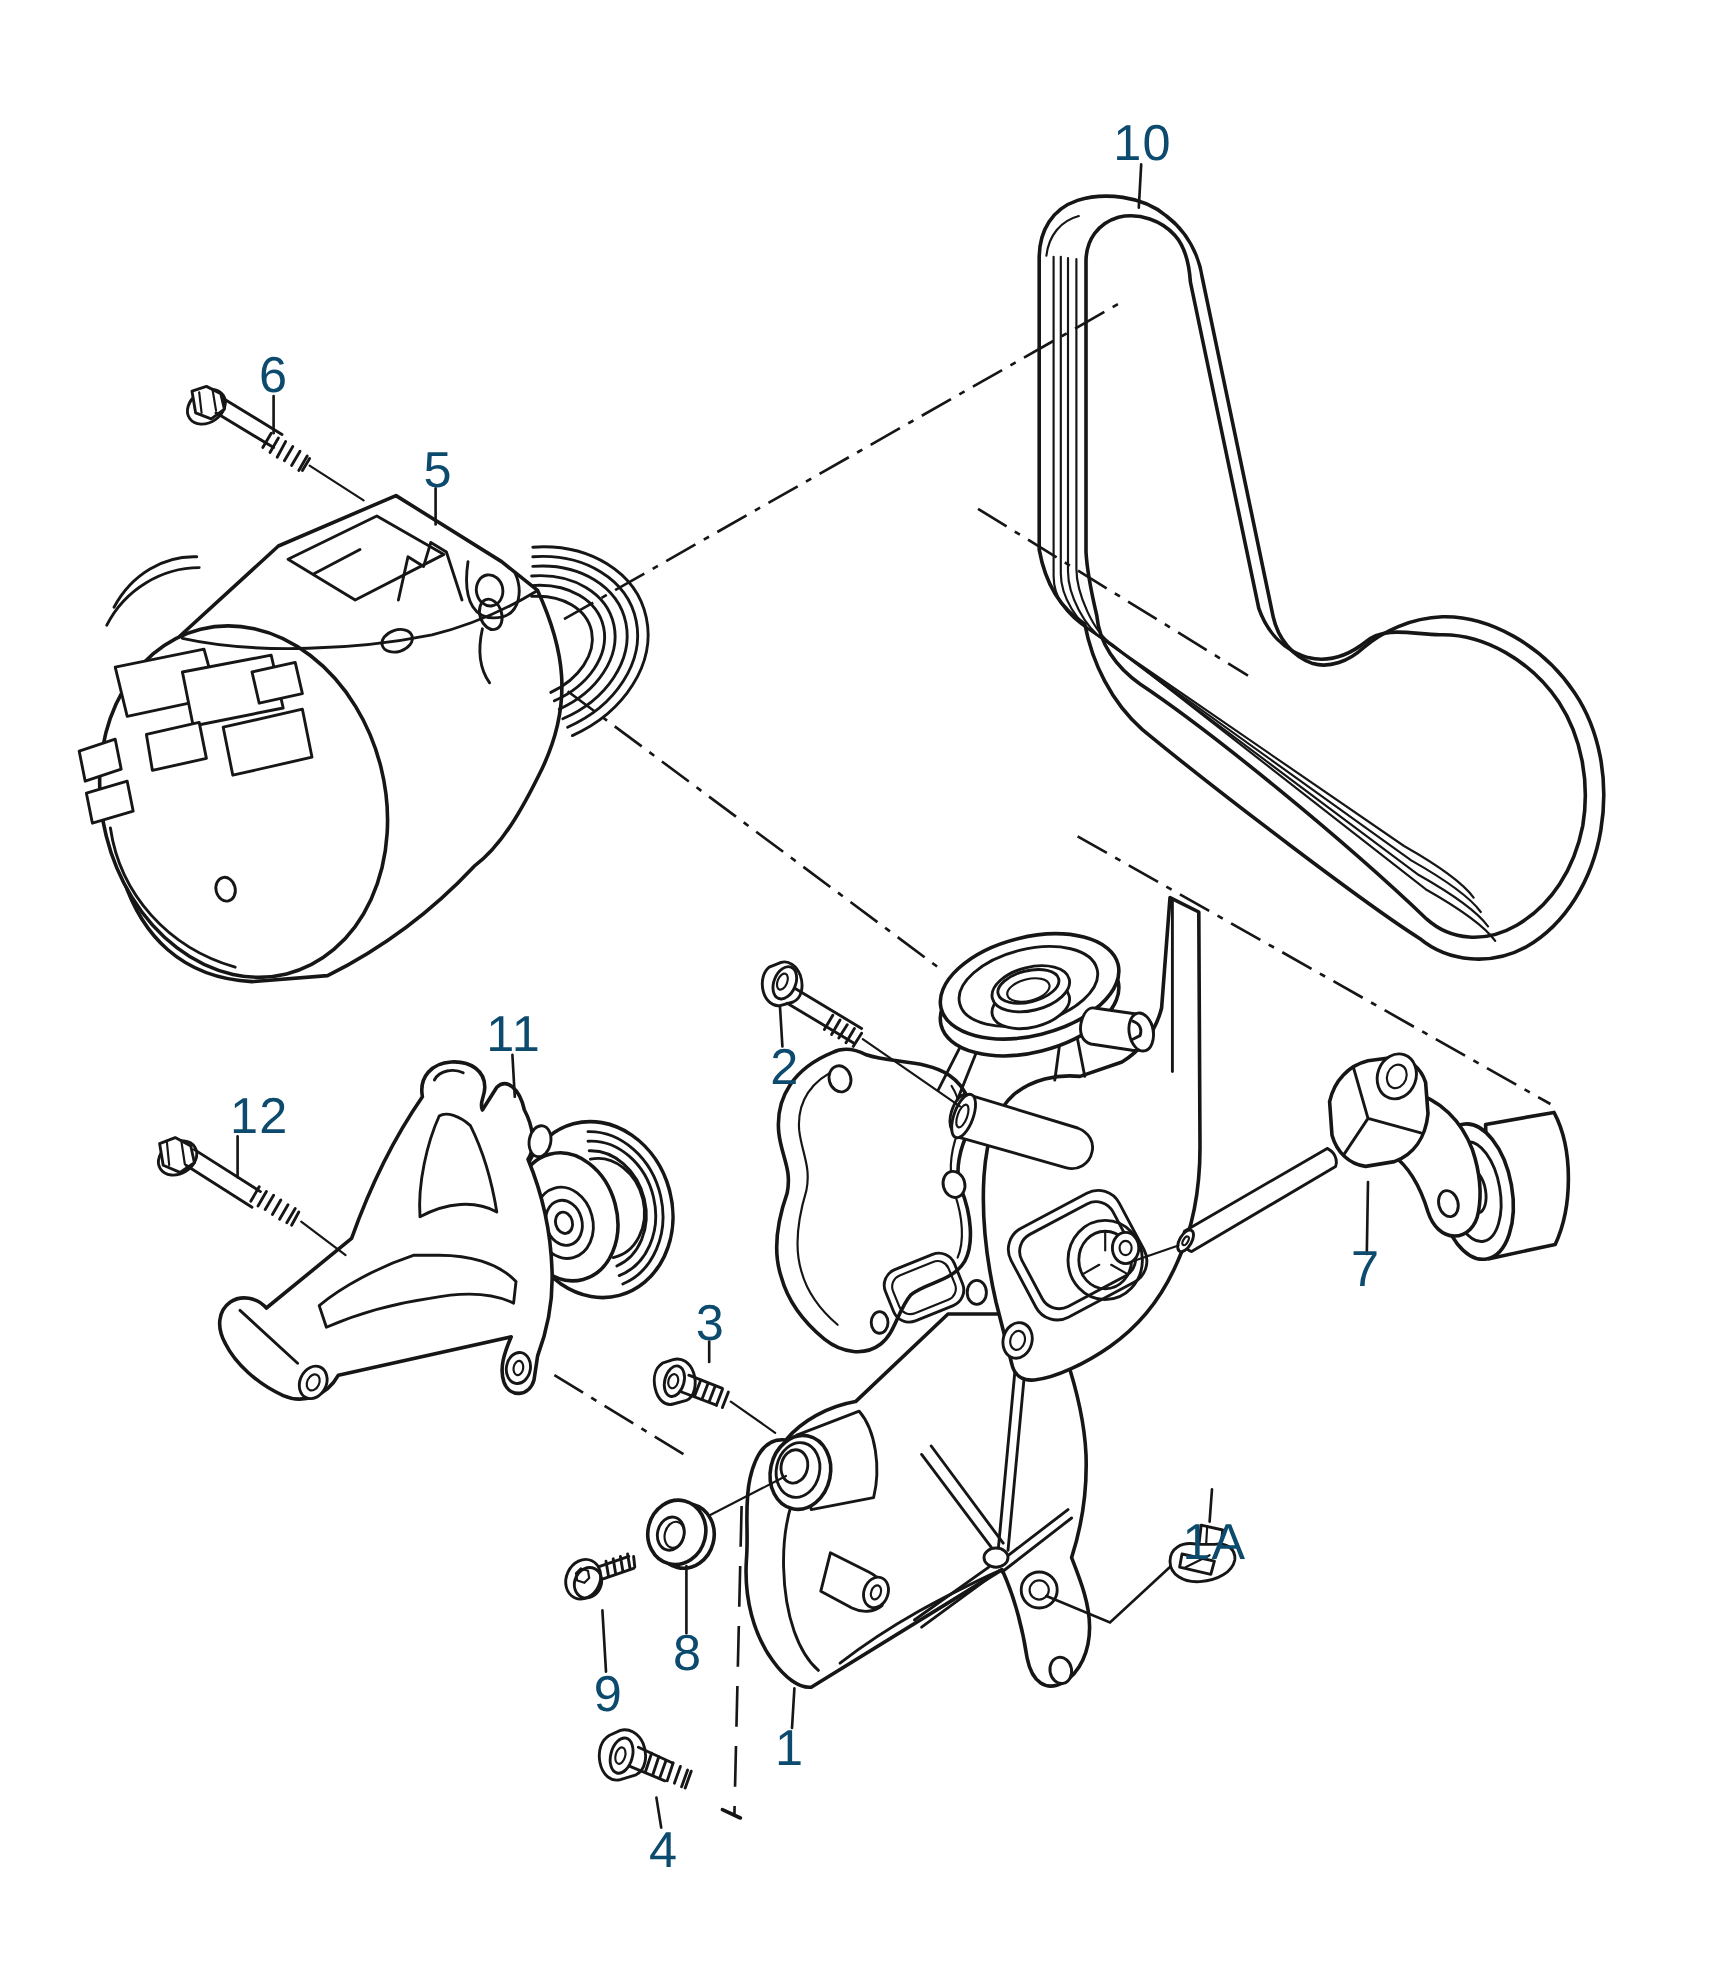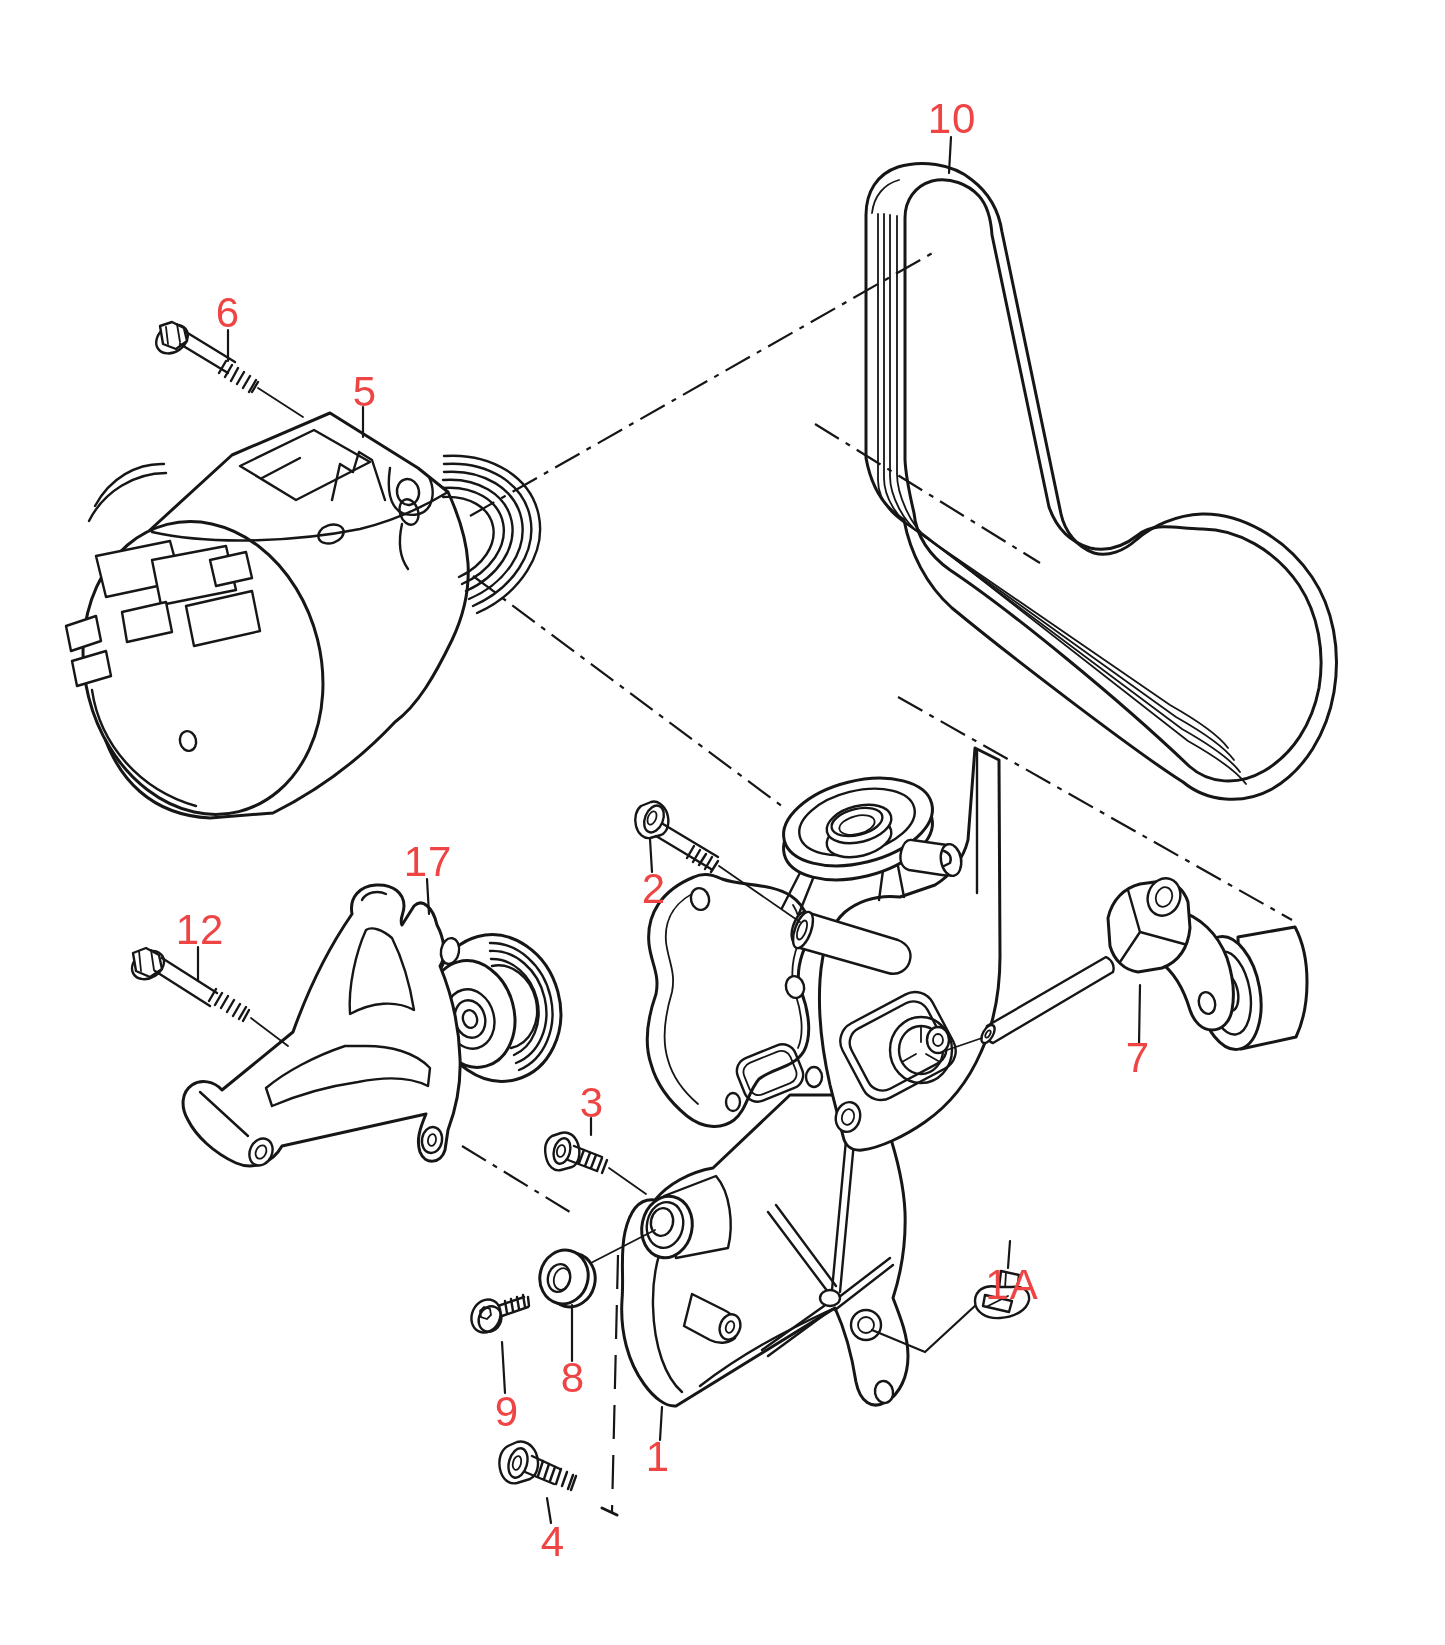--- a/index.html
+++ b/index.html
@@ -1,20 +1,20 @@
 <!DOCTYPE html>
 <html><head>
 <meta charset="utf-8">
 <style>
   html,body{margin:0;padding:0;background:#fff;}
   .stage{position:relative;width:1445px;height:1645px;background:#fff;overflow:hidden;
          font-family:"Liberation Sans",sans-serif;}
   .stage svg{position:absolute;left:0;top:0;}
   .callout{position:absolute;transform:translate(-50%,-50%);font-size:42px;line-height:1;
-           color:#ef4444;letter-spacing:1px;white-space:nowrap;cursor:default;user-select:none;text-align:right;}
+           color:#0c4a6e;letter-spacing:1px;white-space:nowrap;cursor:default;user-select:none;text-align:right;}
   
   .ln  {fill:none;stroke:#161616;stroke-width:3;stroke-linecap:round;stroke-linejoin:round;}
   .lnf {fill:#ffffff;stroke:#161616;stroke-width:3;stroke-linejoin:round;}
   .md  {fill:none;stroke:#161616;stroke-width:2.4;stroke-linecap:round;stroke-linejoin:round;}
   .mdf {fill:#ffffff;stroke:#161616;stroke-width:2.4;stroke-linejoin:round;}
   .th  {fill:none;stroke:#161616;stroke-width:1.8;stroke-linecap:round;}
   .dd  {fill:none;stroke:#161616;stroke-width:2.2;stroke-dasharray:28 8 5 8;}
   .axis{fill:none;stroke:#161616;stroke-width:2.2;stroke-dasharray:34 16;}
   .ldr {fill:none;stroke:#161616;stroke-width:2.2;stroke-linecap:round;}
 </style>
@@ -285,15 +285,15 @@
   <div class="callout" style="left:1012px;top:1285px">1A</div>
   <div class="callout" style="left:654px;top:889px">2</div>
   <div class="callout" style="left:592px;top:1103px">3</div>
   <div class="callout" style="left:553px;top:1542px">4</div>
   <div class="callout" style="left:365px;top:392px">5</div>
   <div class="callout" style="left:228px;top:313px">6</div>
   <div class="callout" style="left:1138px;top:1058px">7</div>
   <div class="callout" style="left:573px;top:1378px">8</div>
   <div class="callout" style="left:507px;top:1412px">9</div>
   <div class="callout" style="left:952px;top:119px">10</div>
-  <div class="callout" style="left:428px;top:862px">17</div>
-  <div class="callout" style="left:200px;top:930px">12</div>
+  <div class="callout" style="left:428px;top:862px">11</div>
+  <div class="callout" style="left:216px;top:930px">12</div>
 </div>
 
 </body></html>

